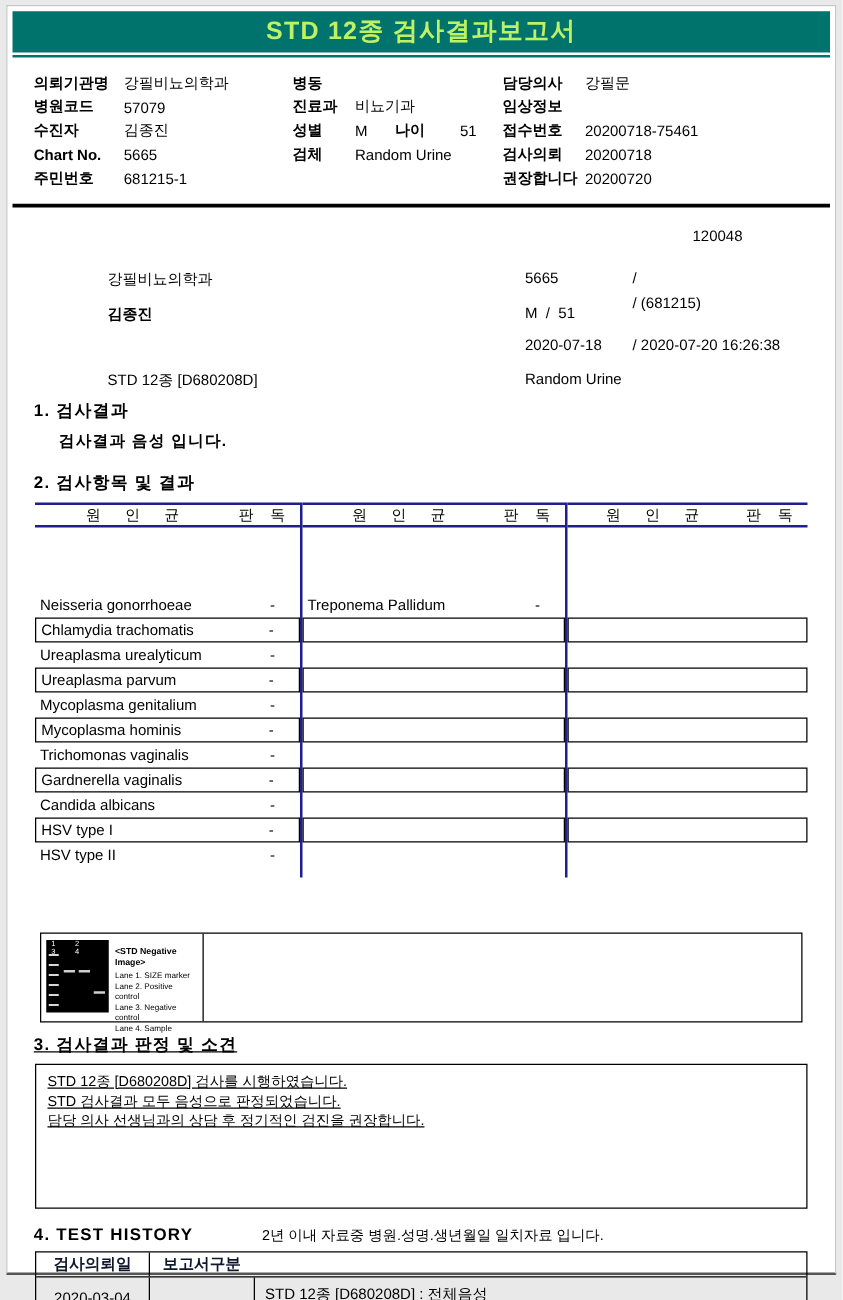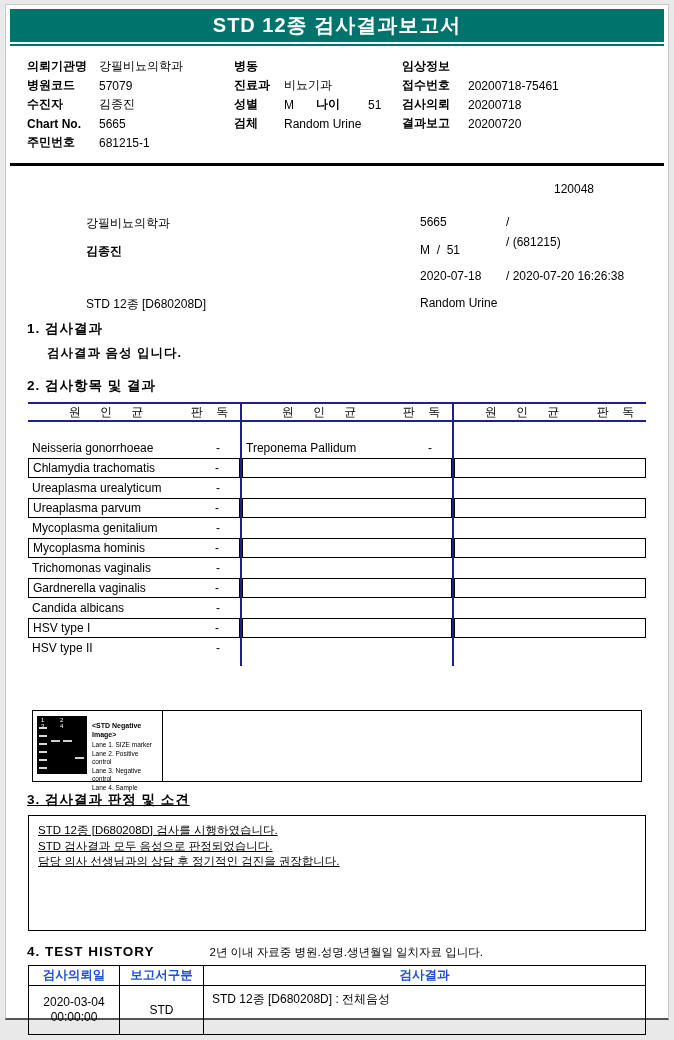--- a/index.html
+++ b/index.html
@@ -14,21 +14,21 @@
     position: relative;
     margin: 4px 5px 0 5px;
     width: 664px; height: 1016px;
     background: #fff;
     border: 1px solid #c9c9c9;
     border-bottom: 2px solid #555;
   }
   
   .banner {
     margin: 4px 4px 0; height: 33px;
-    background: #00736C; color: #ffffff;
+    background: #00736C; color: #bef264;
     font-size: 20px; font-weight: bold; letter-spacing: 1px;
     text-align: center; line-height: 33px;
   }
   .banner-line { margin: 2px 4px 0; height: 2px; background: #00736C; }
   
   .info { position: relative; margin-top: 11px; height: 96px; font-size: 12px; }
   .info-col { position: absolute; top: 0; }
   .info-col.c1 { left: 21px; width: 205px; }
   .info-col.c2 { left: 228px; width: 168px; }
   .info-col.c3 { left: 396px; width: 250px; }
@@ -64,21 +64,21 @@
   .s2g { width: 212px; flex: 0 0 auto; }
   .s2g:last-child { width: auto; flex: 1 1 auto; }
   .s2g + .s2g { border-left: 2px solid #1F1F8F; }
   .s2h {
     display: flex; height: 20px; align-items: center;
     border-top: 2px solid #1F1F8F; border-bottom: 2px solid #1F1F8F;
     font-size: 12px;
   }
   .s2h .hn { flex: 1; text-align: center; letter-spacing: 8px; padding-left: 8px; }
   .s2h .hv { width: 56px; text-align: center; letter-spacing: 5px; }
-  .s2rows { padding-top: 16px; }
+  .s2rows { padding-top: 16px; margin-top: 36px; }
   .rrow { display: flex; height: 20px; align-items: center; font-size: 12px; }
   .rname { flex: 1; padding-left: 4px; white-space: nowrap; overflow: hidden; }
   .rval { width: 44px; text-align: center; }
   .boxed { border: 1px solid #000; }
   .s2tail { height: 8px; }
   
   .gelbox { margin: 44px 26px 0; height: 72px; border: 1px solid #000; display: flex; }
   .gelframe { width: 130px; border-right: 1px solid #000; display: flex; padding: 5px 4px; }
   .gelimg { position: relative; width: 50px; height: 58px; background: #000; flex: 0 0 auto; }
   .lanenums { color: #fff; font-size: 6px; letter-spacing: 7px; padding: 1px 0 0 4px; }
@@ -96,21 +96,21 @@
            padding: 7px 9px; font-size: 11.5px; line-height: 15.5px; }
   
   .s4 { margin-top: 13px; }
   .s4head { display: flex; align-items: baseline; margin-left: 21px; }
   .s4title { font-size: 13.5px; font-weight: bold; letter-spacing: 1px; }
   .s4note { margin-left: 55px; font-size: 11.5px; }
   .h4table { margin: 5px 22px 0; border: 1px solid #000; }
   .h4row { display: flex; }
   .h4row > div + div { border-left: 1px solid #000; }
   .hhead { height: 20px; line-height: 19px; border-bottom: 1px solid #000;
-           color: #1d4ed8; font-weight: bold; font-size: 12.5px; text-align: center; }
+           color: #0f172a; font-weight: bold; font-size: 12.5px; text-align: center; }
   .hc1 { width: 90px; } .hc2 { width: 84px; } .hc3 { flex: 1; }
   .hbody { height: 48px; font-size: 12px; }
   .hbody .hc1 { display: flex; flex-direction: column; justify-content: center; align-items: center; line-height: 15px; }
   .hbody .hc2 { display: flex; align-items: center; justify-content: center; }
   .hbody .hc3 { padding: 5px 8px; }
 </style>
 </head>
 <body>
 
 <div class="page">
@@ -158,33 +158,37 @@
           <span class="ilab age-lab">나이</span>
           <span class="ival">51</span>
         </div>
       <div class="irow">
           <span class="ilab">검체</span>
           <span class="ival">Random Urine</span>
         </div>
     </div>
     <div class="info-col c3">
       <div class="irow">
+          <span class="ilab">담당의사</span>
+          <span class="ival">강필문</span>
+        </div>
+      <div class="irow">
           <span class="ilab">임상정보</span>
           <span class="ival"></span>
         </div>
       <div class="irow">
           <span class="ilab">접수번호</span>
           <span class="ival">20200718-75461</span>
         </div>
       <div class="irow">
           <span class="ilab">검사의뢰</span>
           <span class="ival">20200718</span>
         </div>
       <div class="irow">
-          <span class="ilab">결과보고</span>
+          <span class="ilab">권장합니다</span>
           <span class="ival">20200720</span>
         </div>
     </div>
   </div>
 
   <div class="rule"></div>
 
   <div class="dochead">
     <span class="dh dh-serial">120048</span>
     <span class="dh dh-clinic">강필비뇨의학과</span>
@@ -340,21 +344,20 @@
 
   <div class="s4">
     <div class="s4head">
       <span class="s4title">4. TEST HISTORY</span>
       <span class="s4note">2년 이내 자료중 병원.성명.생년월일 일치자료 입니다.</span>
     </div>
     <div class="h4table">
       <div class="h4row hhead">
         <div class="hc1">검사의뢰일</div>
         <div class="hc2">보고서구분</div>
-        <div class="hc3">검사결과</div>
       </div>
       <div class="h4row hbody">
         <div class="hc1">
           <div>2020-03-04</div>
           <div>00:00:00</div>
         </div>
         <div class="hc2">STD</div>
         <div class="hc3">STD 12종 [D680208D] : 전체음성</div>
       </div>
     </div>

